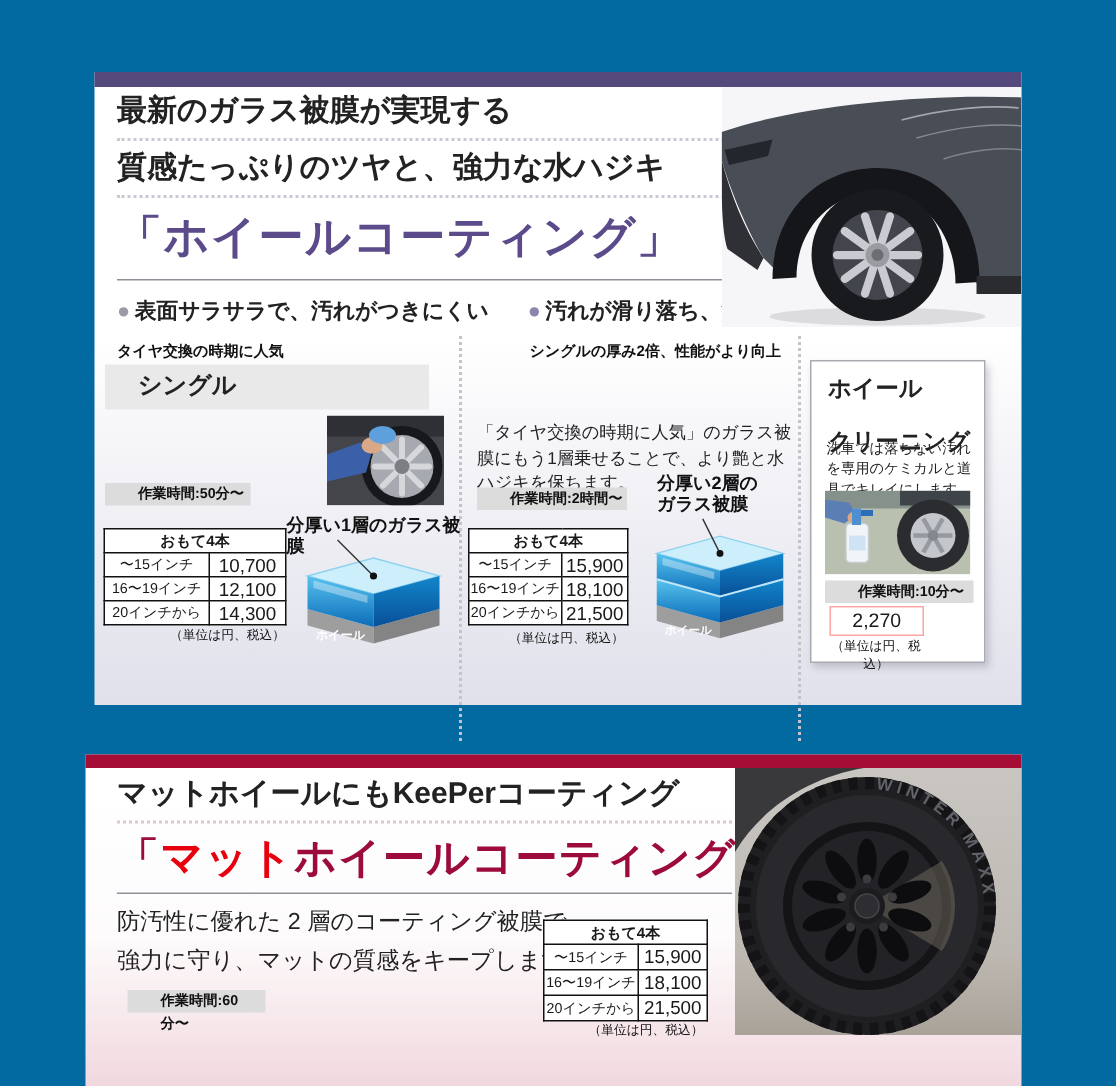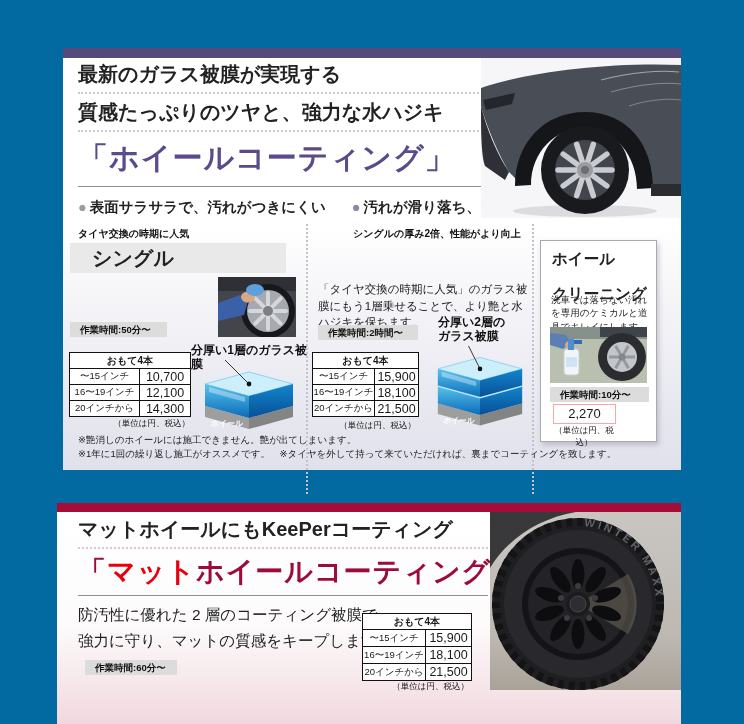--- a/index.html
+++ b/index.html
@@ -14,25 +14,25 @@
   .hline{left:15px;width:408px;font-size:20px;font-weight:bold;line-height:26px;
          padding-bottom:5px;border-bottom:2px dotted #c9c9d4;color:#222;}
   .h1a{top:13px;} .h1b{top:51px;}
   .title1{left:15px;top:90px;font-size:30px;font-weight:bold;color:#5B4B8A;letter-spacing:1px;}
   .rule1{left:15px;top:138px;width:408px;height:0;border-top:1.5px solid #8e8e99;}
   .bullets{left:15px;top:150px;display:flex;gap:26px;font-size:14.5px;font-weight:bold;color:#222;justify-content:center;}
   .bdot{margin-right:3px;}
   .bdot.gray{color:#9a9aa8;} .bdot.purple{color:#8d85ad;}
 
   .tagline{font-size:10px;font-weight:bold;color:#111;}
-  .namebox{height:30px;background:#e9e9e9;font-size:20px;font-weight:bold;
+  .namebox{height:30px;background:#e9e9e9;font-size:16px;font-weight:bold;
            line-height:30px;padding-left:22px;color:#222;box-sizing:border-box;}
   .desc{font-size:11.5px;line-height:1.45;color:#222;}
   .wt{background:#dcdcdc;font-size:9.5px;font-weight:bold;line-height:15px;height:15px;
-      padding-left:10px;color:#111;box-sizing:border-box;}
+      padding-left:22px;color:#111;box-sizing:border-box;}
 
   table.price{border-collapse:collapse;background:#fff;}
   table.price th,table.price td{border:1px solid #111;padding:0;}
   table.price th{font-size:10px;font-weight:bold;height:15px;text-align:center;}
   table.price td.lab{font-size:9.5px;text-align:center;height:15px;}
   table.price td.prc{font-size:12.5px;text-align:center;}
   .t1 td.lab{width:69px;} .t1 td.prc{width:50px;}
   .t2 td.lab{width:61px;} .t2 td.prc{width:43px;}
   .t3 td.lab{width:62px;} .t3 td.prc{width:45px;}
   .t3 td.lab,.t3 td.prc{height:16px;}
@@ -281,22 +281,20 @@
           <rect x="18" y="12" width="6" height="11" fill="#4f8fd0"></rect>
           <rect x="24" y="13" width="8" height="4" fill="#2c6fb8"></rect>
         </svg>
       </div>
 
       <div class="abs wt cwt">作業時間:10分〜</div>
       <div class="abs cprice">2,270</div>
       <div class="abs cunit unit">（単位は円、税込）</div>
     </div>
 
-    <div class="abs note" style="top:386px;">※艶消しのホイールには施工できません。艶が出てしまいます。</div>
-    <div class="abs note" style="top:400px;">※1年に1回の繰り返し施工がオススメです。　※タイヤを外して持って来ていただければ、裏までコーティングを致します。</div>
   </section>
 
   <section class="abs panel2">
     <div class="abs bar2"></div>
 
     <div class="abs h3">マットホイールにもKeePerコーティング</div>
     <div class="abs title2"><span class="maroon">「</span><span class="red">マット</span><span class="maroon">ホイールコーティング」</span></div>
     <div class="abs rule2"></div>
 
     <div class="abs d2" style="top:99px;">防汚性に優れた 2 層のコーティング被膜で</div>

